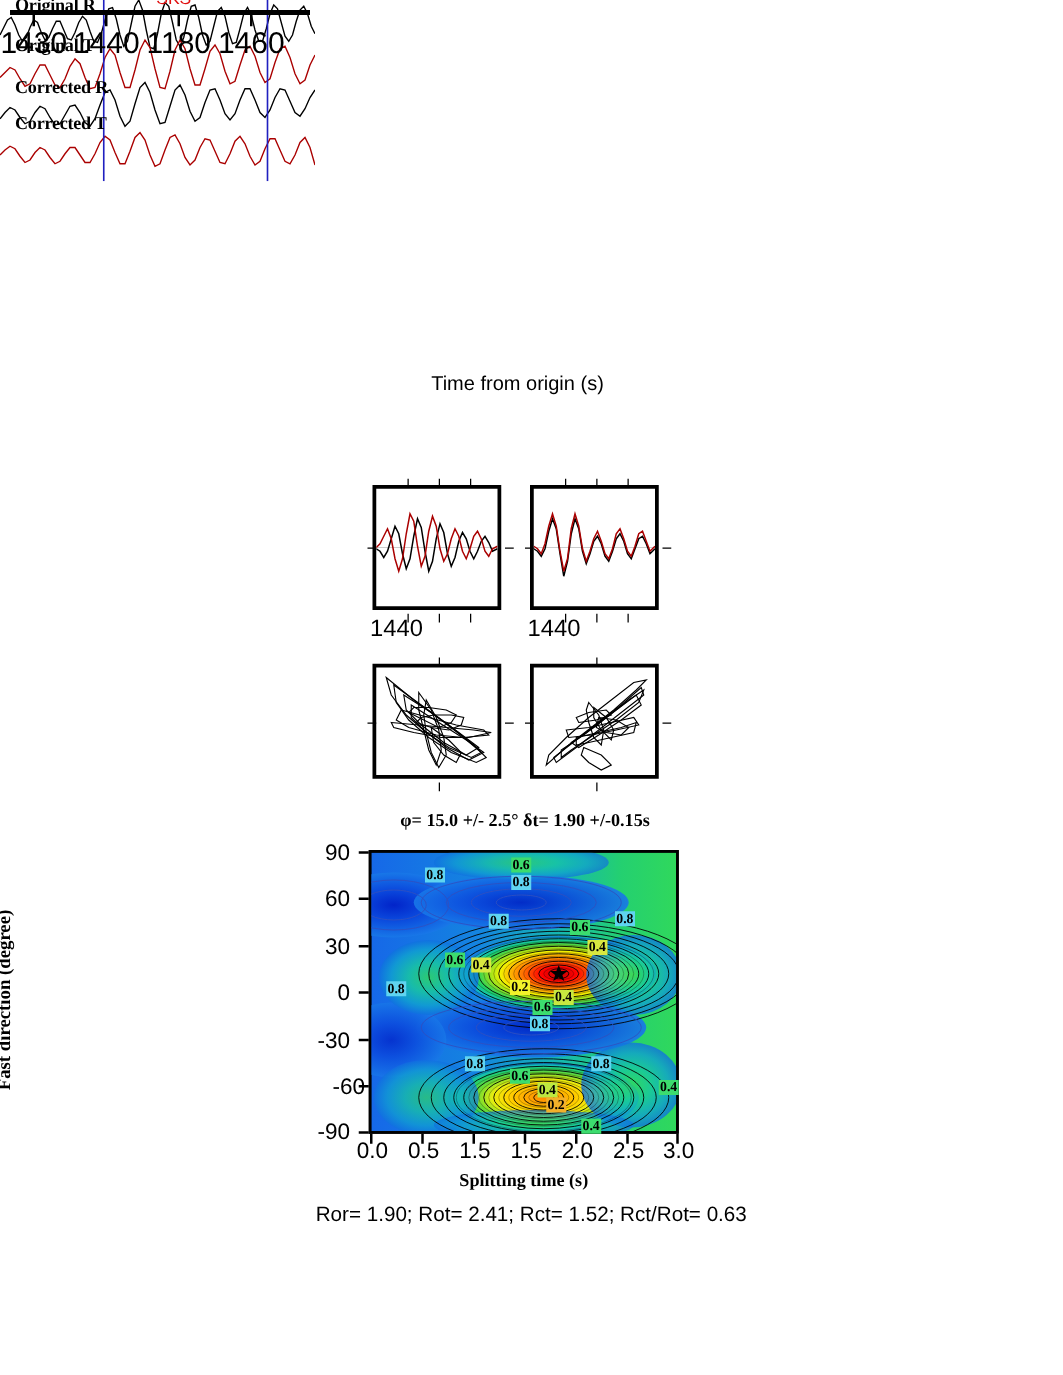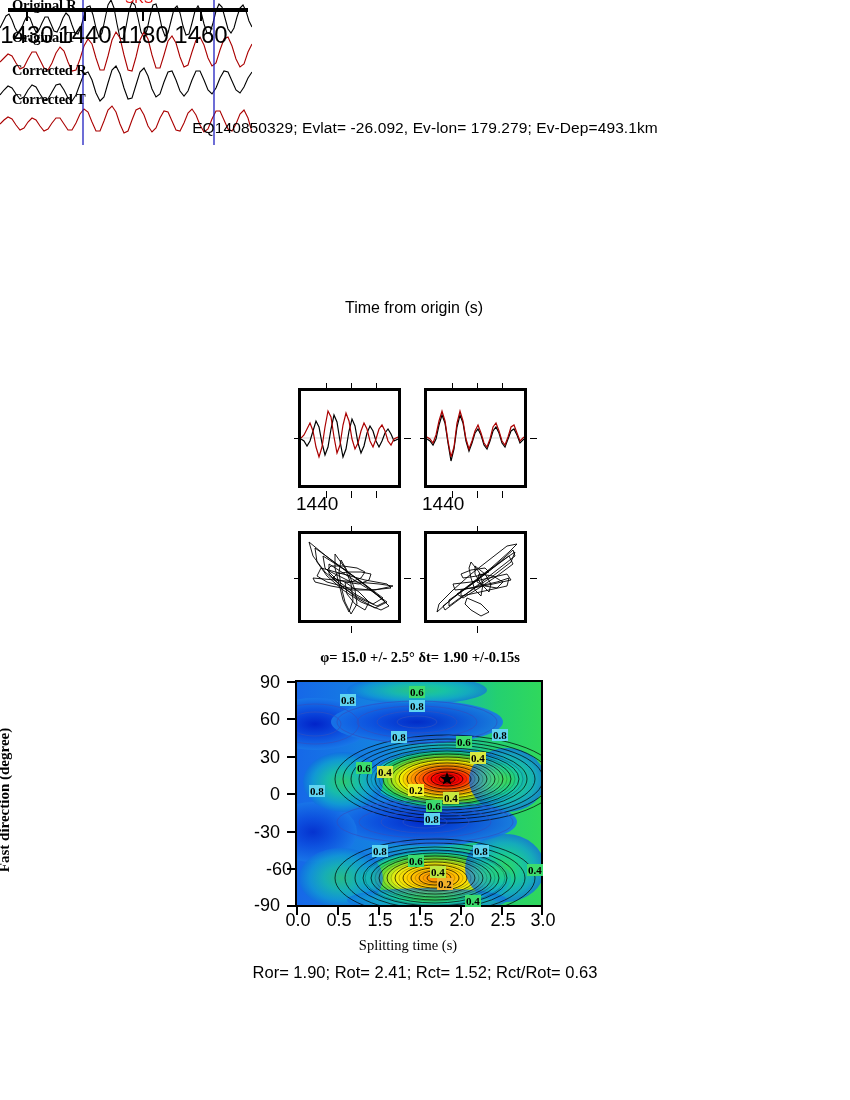--- a/index.html
+++ b/index.html
@@ -153,42 +153,41 @@
     top: 910px;
     font-family: "Liberation Sans", sans-serif;
     font-size: 18px;
     transform: translateX(-50%);
     white-space: nowrap;
   }
   .xtick {
     position: absolute; width: 2px; height: 8px; background: #000;
   }
   #xaxis-title {
-    position: absolute; left: 284px; top: 937px; width: 248px;
+    position: absolute; left: 295px; top: 937px; width: 248px;
     text-align: center;
     font-family: "Liberation Serif", serif;
-    font-weight: normal;
+    font-weight: bold;
     font-size: 14.5px;
     white-space: nowrap;
   }
 
   
   #footer {
     position: absolute; left: 0; top: 963px; width: 850px;
     text-align: center;
     font-family: "Liberation Sans", sans-serif;
     font-size: 16.5px;
     white-space: pre;
   }
 </style>
 </head>
 <body>
 
 <div id="header" class="abs">
-  <div class="hline">EQ140850329; Evlat= -26.092, Ev-lon= 179.279; Ev-Dep=493.1km</div>
 </div>
 
 <div id="wave-panel">
   <svg width="252" height="145" viewBox="0 0 252 145">
     <g stroke="#000000" stroke-width="1.1" fill="none">
       <path d="M0,28 L3,22 L6,16 L9,14 L12,20 L15,28 L18,33 L21,30 L24,22 L27,16 L30,18 L33,26 L36,32 L39,30 L42,23 L45,17 L48,17 L51,24 L54,31 L57,32 L60,26 L63,18 L66,13 L69,16 L72,25 L75,33 L78,34 L81,27 L84,16 L87,7 L90,6 L93,15 L96,28 L99,37 L102,33 L105,19 L108,5 L111,0 L114,8 L117,24 L120,38 L123,39 L126,27 L129,11 L132,2 L135,5 L138,18 L141,32 L144,37 L147,30 L150,16 L153,5 L156,4 L159,14 L162,28 L165,36 L168,33 L171,21 L174,9 L177,6 L180,13 L183,26 L186,35 L189,34 L192,23 L195,11 L198,6 L201,12 L204,24 L207,33 L210,33 L213,23 L216,11 L219,4 L222,7 L225,18 L228,29 L231,33 L234,28 L237,17 L240,8 L243,5 L246,11 L249,21 L252,27"></path>
     </g>
     <g stroke="#aa0000" stroke-width="1.1" fill="none">
       <path d="M0,62 L4,58 L8,54 L12,56 L16,63 L20,69 L24,67 L28,59 L32,52 L36,52 L40,60 L44,68 L48,70 L52,63 L56,53 L60,47 L64,51 L68,62 L72,71 L76,70 L80,59 L84,46 L88,39 L92,44 L96,58 L100,70 L104,70 L108,56 L112,40 L116,32 L120,38 L124,55 L128,70 L132,71 L136,57 L140,40 L144,32 L148,39 L152,55 L156,68 L160,68 L164,55 L168,41 L172,36 L176,43 L180,57 L184,67 L188,65 L192,52 L196,40 L200,37 L204,45 L208,58 L212,66 L216,63 L220,50 L224,39 L228,37 L232,46 L236,59 L240,67 L244,64 L248,52 L252,44"></path>
     </g>

